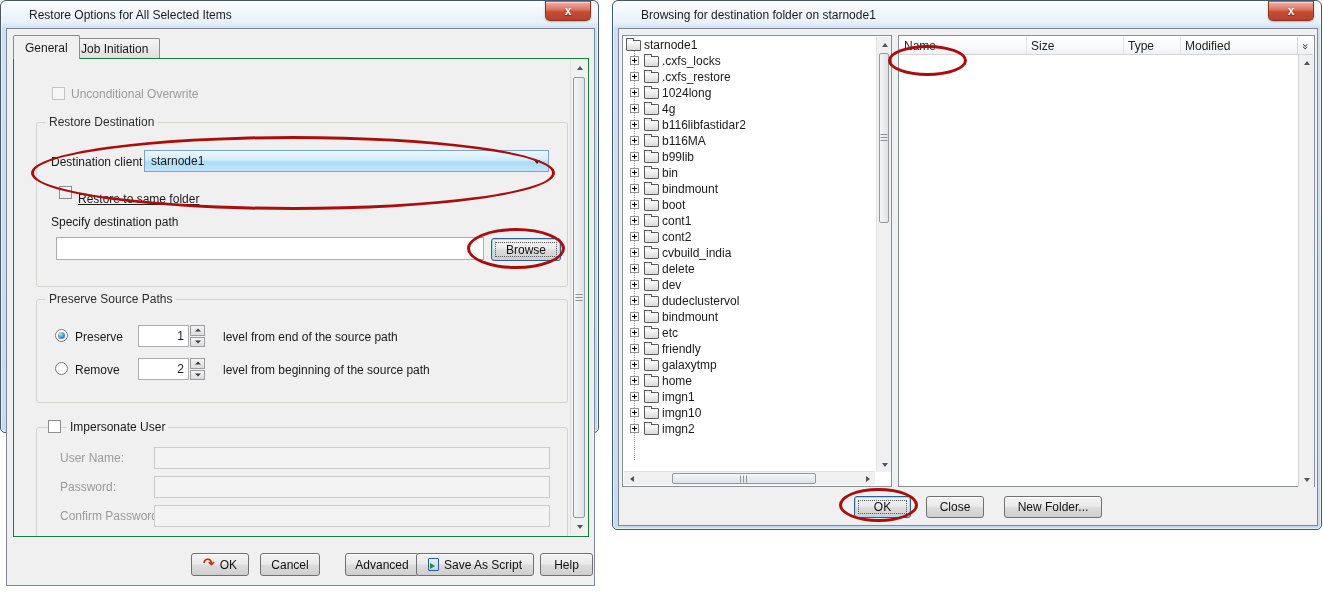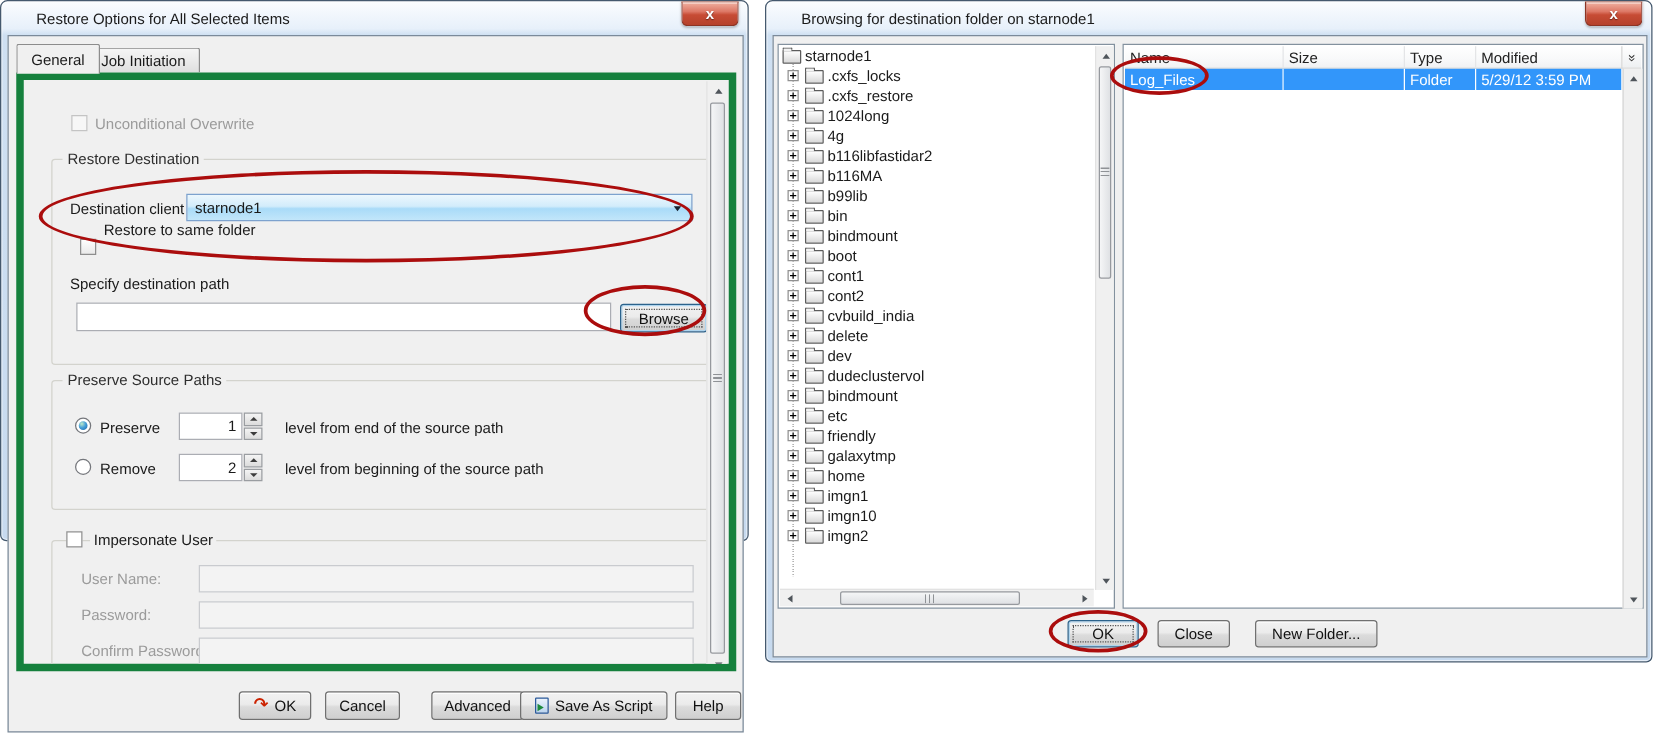--- a/index.html
+++ b/index.html
@@ -11,21 +11,21 @@
   .win { position:absolute; background:linear-gradient(180deg,#fbfdff 0%,#e7f0fa 22px,#cfe0f2 27px,#c7daef 100%); border:1px solid #45596e; border-radius:6px 6px 5px 5px; box-shadow:inset 0 0 0 1px rgba(255,255,255,.55); }
   .titlebar { position:absolute; left:0; top:0; right:0; height:27px; }
   .title { position:absolute; left:28px; top:7px; font-size:12px; color:#1b1b1b; white-space:nowrap; }
   .closebtn { position:absolute; top:0; right:7px; width:46px; height:20px; border:1px solid #8c3424; border-top:1px solid #b0614f; border-radius:0 0 5px 5px; background:linear-gradient(180deg,#f0b0a0 0%,#dd7866 40%,#c74c35 55%,#b5412b 100%); box-shadow:inset 0 1px 0 rgba(255,255,255,.55), 0 1px 2px rgba(0,0,0,.25); display:flex; align-items:center; justify-content:center; cursor:default; }
   .xglyph { color:#fff; font-weight:bold; font-size:12px; line-height:1; text-shadow:0 1px 1px rgba(0,0,0,.5); }
   .winbody { position:absolute; left:5px; top:27px; background:#f0f0f0; border:1px solid #7b8a9a; }
 
   
   .tab { position:absolute; height:20px; top:9px; padding:0 11px; display:flex; align-items:center; font-size:12px; background:linear-gradient(#f5f5f5,#ececec 45%,#dfdfdf); border:1px solid #8c8c8c; border-bottom:none; border-radius:2px 2px 0 0; z-index:1; }
   .tab.active { top:6px; height:24px; background:#f0f0f0; z-index:3; }
-  .tabpage { position:absolute; left:6px; top:29px; width:576px; height:479px; background:#f0f0f0; border:6px solid #15803d; z-index:2; overflow:hidden;padding-left:35px; }
+  .tabpage { position:absolute; left:6px; top:29px; width:576px; height:479px; background:#f0f0f0; border:1px solid #15803d; z-index:2; overflow:hidden;padding-left:35px; }
 
   
   .lbl { position:absolute; white-space:nowrap; }
   .lbl.dis { color:#9b9b9b; }
   .cb { position:absolute; width:13px; height:13px; border:1px solid #8e8e8e; background:linear-gradient(#fefefe,#eaeaea); }
   .cb.dis { border-color:#c4c4c4; background:#f7f7f7; }
   .radio { position:absolute; width:13px; height:13px; border-radius:50%; border:1px solid #75777c; background:#fff; }
   .radio.sel::after { content:""; position:absolute; left:2px; top:2px; width:7px; height:7px; border-radius:50%; background:radial-gradient(circle at 35% 30%, #bfe9c8 0%, #47a0d8 45%, #1a63a8 100%); }
   .group { position:absolute; border:1px solid #d3d3cd; border-radius:3px; }
   .glabel { position:absolute; top:-8px; left:8px; background:#f0f0f0; padding:0 4px; color:#2e2e2e; white-space:nowrap; }
@@ -119,21 +119,21 @@
         <span class="cb dis" style="left:38px;top:28px;"></span>
         <span class="lbl dis" style="left:57px;top:28px;">Unconditional Overwrite</span>
 
         <div class="group" style="left:22px;top:63px;width:532px;height:165px;">
           <span class="glabel">Restore Destination</span>
           <span class="lbl" style="left:14px;top:32px;">Destination client</span>
           <div class="combo" style="left:107px;top:27px;width:405px;">
             <span>starnode1</span>
           </div>
           <span class="cb" style="left:22px;top:63px;"></span>
-          <span class="lbl" style="left:41px;top:49px;">Restore to same folder</span>
+          <span class="lbl" style="left:41px;top:69px;text-decoration:underline;">Restore to same folder</span>
           <span class="lbl" style="left:14px;top:92px;">Specify destination path</span>
           <input class="tinput" style="left: 19px; top: 114px; width: 428px; height: 23px;" value="">
           <div class="btn focused" style="left:454px;top:115px;width:70px;">
             <span>Browse</span>
           </div>
         </div>
 
         <div class="group" style="left:22px;top:240px;width:532px;height:104px;">
           <span class="glabel">Preserve Source Paths</span>
 
@@ -361,26 +361,20 @@
         </div>
       </div>
 
       <div class="listpane">
         <div class="lheader">
           <div class="hcell c0">Name</div>
           <div class="hcell c1">Size</div>
           <div class="hcell c2">Type</div>
           <div class="hcell c3" style="border-right:none;">Modified</div>
         </div>
-        <div class="lrow selected">
-          <div class="lcell gap c0">Log_Files</div>
-          <div class="lcell gap c1"></div>
-          <div class="lcell gap c2">Folder</div>
-          <div class="lcell c3">5/29/12 3:59 PM</div>
-        </div>
         <div class="chevbtn">
           <span class="chevglyph">»</span>
         </div>
         <div class="vsb" style="right:0;top:19px;height:432px;border-left:1px solid #d5d5d5;width:16px;">
           <div class="sbbtn" style="left:0;top:0;width:16px;height:15px;">
               <span class="arr up"></span>
             </div>
           <div class="sbbtn" style="left:0;bottom:0;width:16px;height:15px;">
               <span class="arr down"></span>
             </div>

